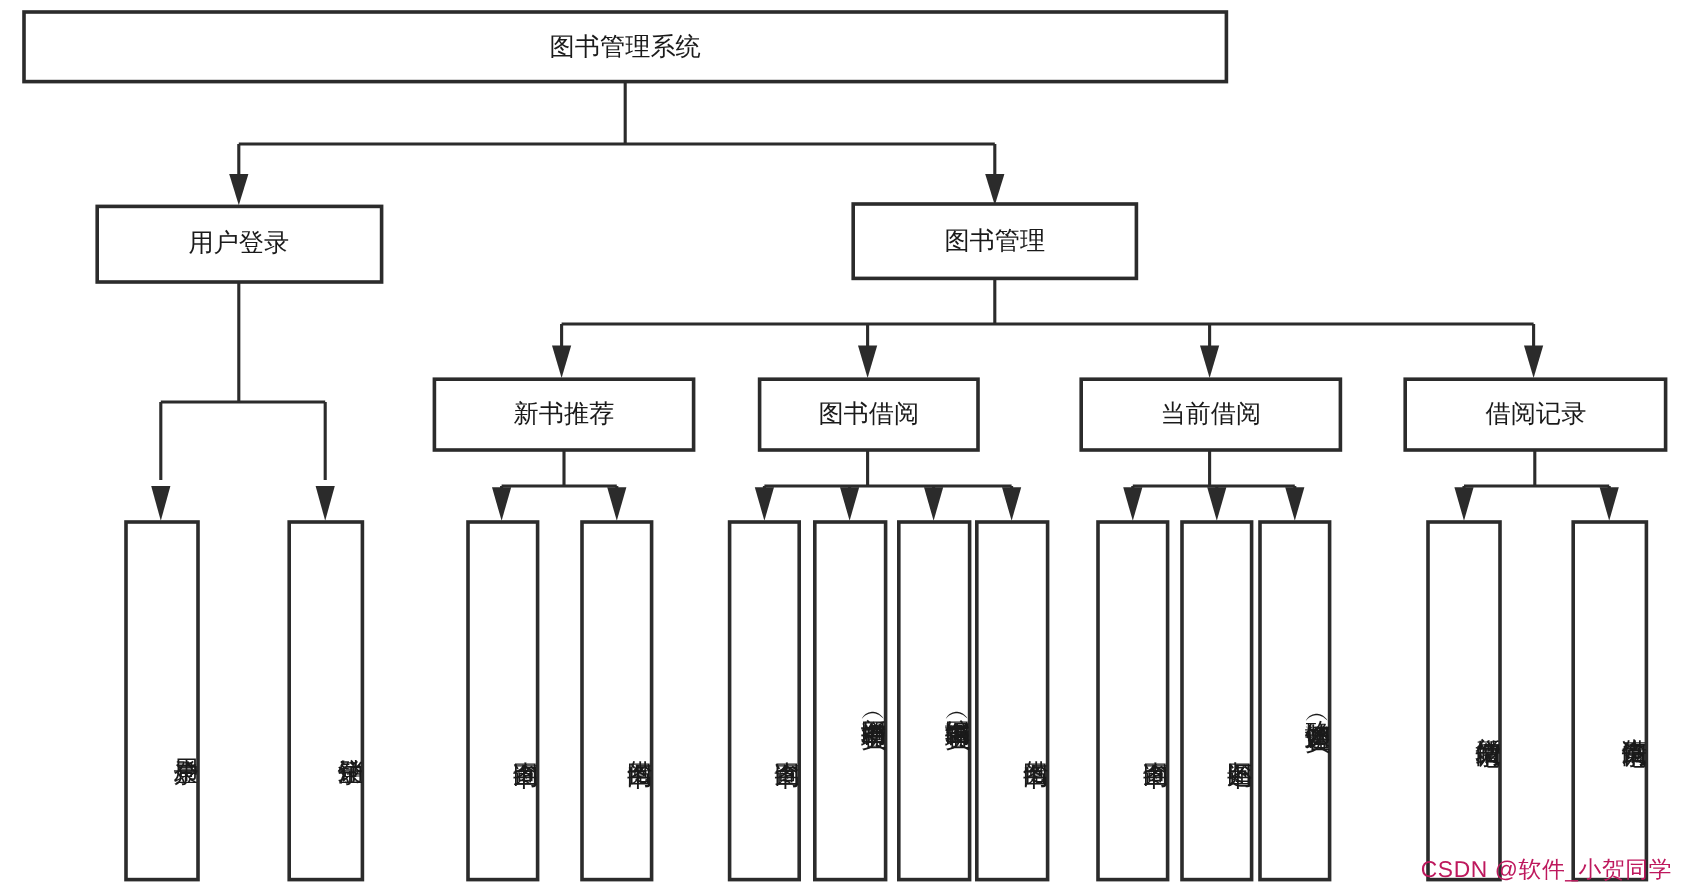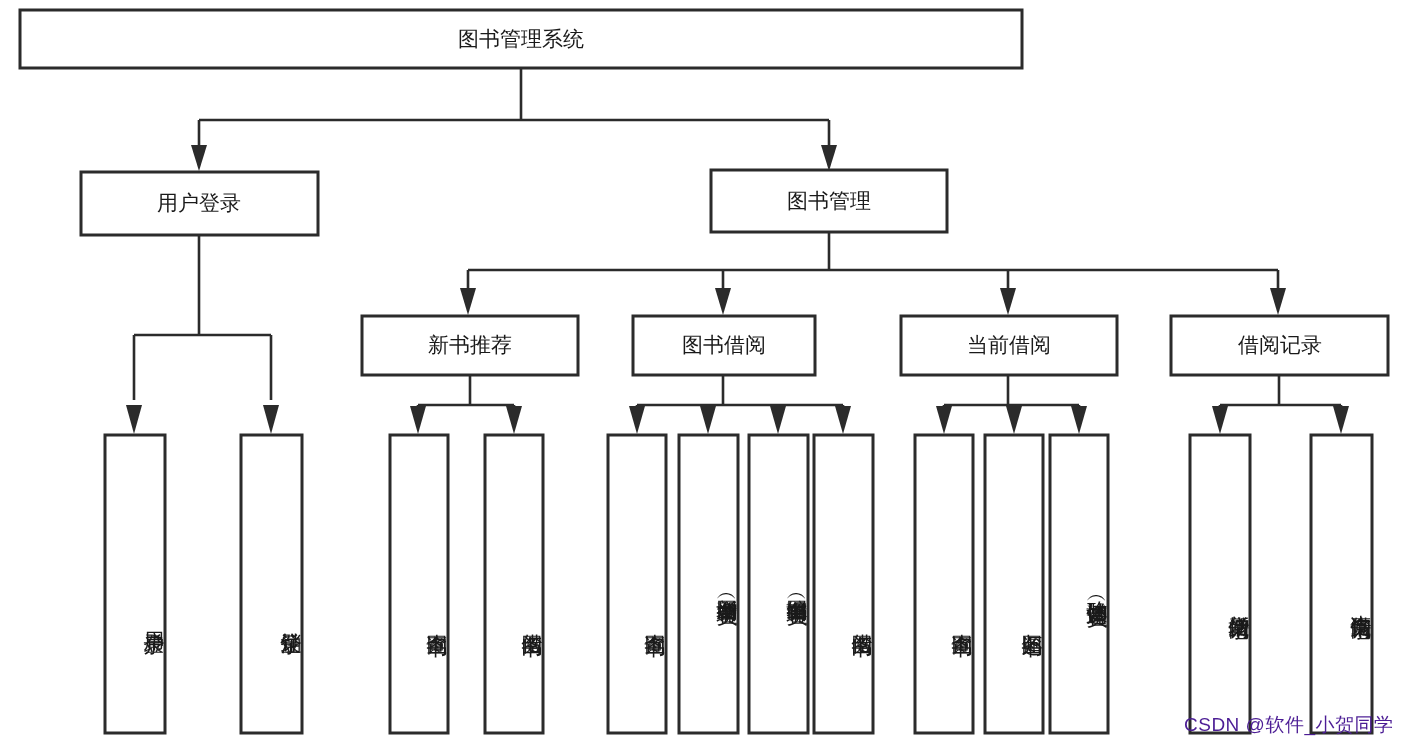--- a/index.html
+++ b/index.html
@@ -61,21 +61,21 @@
     justify-content: center;
     white-space: nowrap;
     pointer-events: none;
   }
   .watermark {
     position: absolute;
     left: 1184px;
     top: 712px;
     font-family: "Liberation Sans", "DejaVu Sans", sans-serif;
     font-size: 19px;
-    color: #4c1d95;
+    color: #be185d;
     white-space: nowrap;
     letter-spacing: 0.5px;
   }
 </style>
 </head>
 <body>
 
 <div id="diagram-root">
 
   <svg class="flow" viewBox="0 0 1405 747" xmlns="http://www.w3.org/2000/svg">

